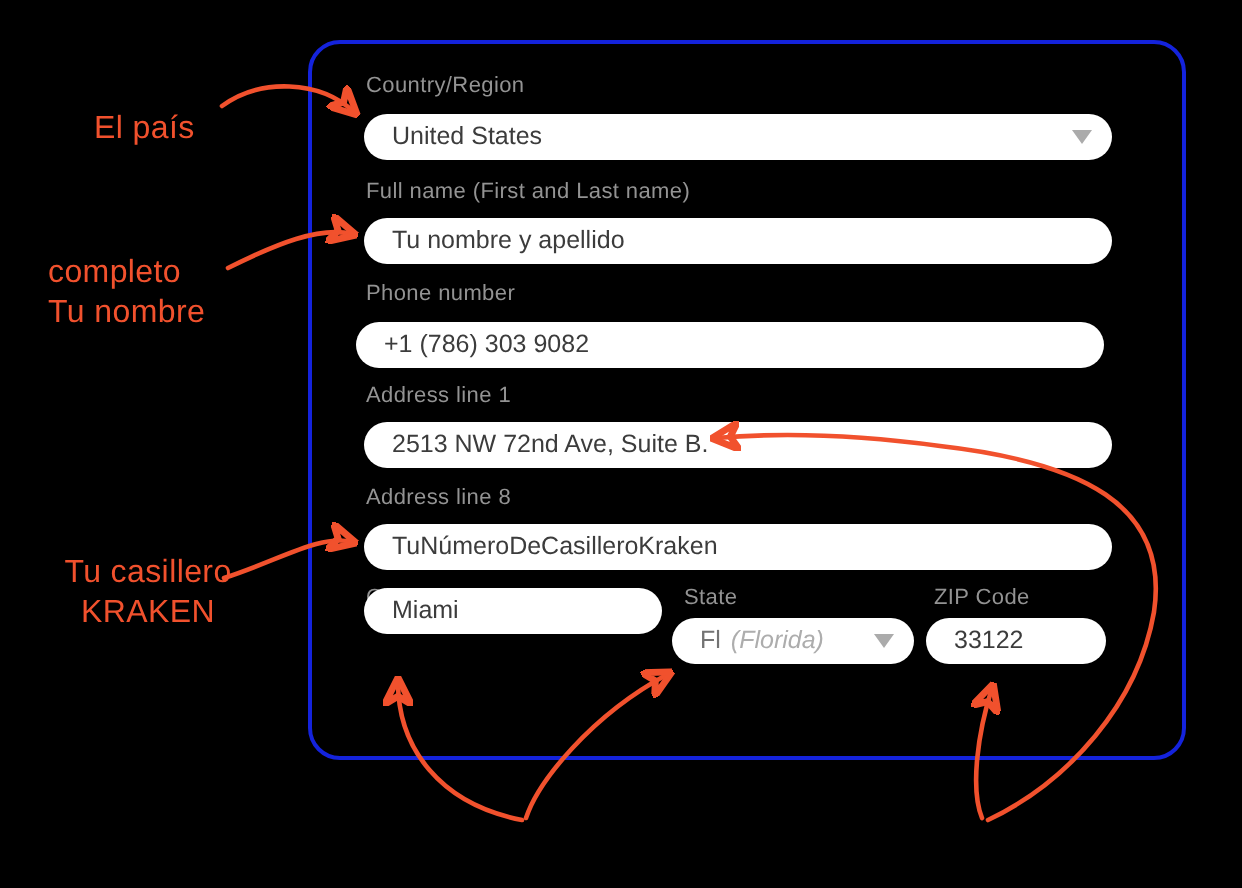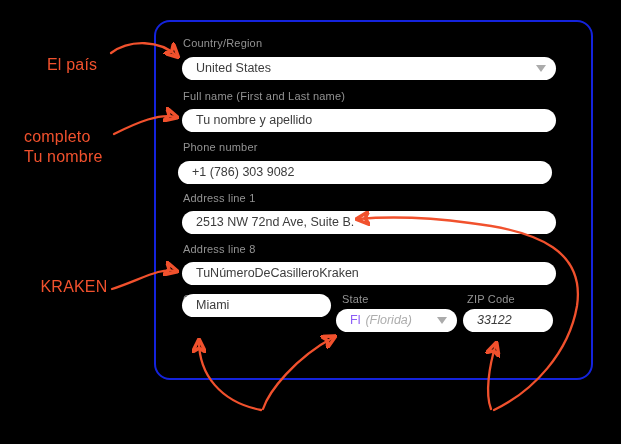--- a/index.html
+++ b/index.html
@@ -5,36 +5,36 @@
   html,body{margin:0;padding:0;background:#000;}
   .stage{position:relative;width:621px;height:444px;background:#000;
          font-family:"Liberation Sans",sans-serif;overflow:hidden;}
   .panel{position:absolute;left:154px;top:20px;width:439px;height:360px;
          border:2px solid #1423DC;border-radius:16px;box-sizing:border-box;}
   .lbl{position:absolute;font-size:11px;color:#939393;letter-spacing:.2px;white-space:nowrap;}
   .pill{position:absolute;height:23px;background:#FFFFFF;border-radius:12px;box-sizing:border-box;
         padding:0 14px;font-size:12.5px;color:#3C3C3C;line-height:23px;white-space:nowrap;overflow:hidden;}
   .tri{position:absolute;width:0;height:0;border-left:5.5px solid transparent;
        border-right:5.5px solid transparent;border-top:7px solid #ABABAB;top:8px;right:10px;}
-  .state-code{color:#8b5cf6;}
+  .state-code{color:#737373;}
   .state-hint{color:#ADADAD;font-style:italic;margin-left:5px;}
   .ann{position:absolute;color:#F1512D;font-size:16px;line-height:20px;letter-spacing:.2px;white-space:nowrap;}
   #ann-locker{width:116px;text-align:center;white-space:normal;}
   #ann-country{left:47px;top:55px;}
   #ann-name{left:24px;top:127px;}
   #ann-locker{left:16px;top:277px;}
   #ann-usa{left:264px;top:404px;}
   #lbl0{left:183px;top:37px;} #pill0{left:182px;top:57px;width:374px;}
   #lbl1{left:183px;top:90px;} #pill1{left:182px;top:109px;width:374px;}
   #lbl2{left:183px;top:141px;} #pill2{left:178px;top:161px;width:374px;}
   #lbl3{left:183px;top:192px;} #pill3{left:182px;top:211px;width:374px;}
   #lbl4{left:183px;top:243px;} #pill4{left:182px;top:262px;width:374px;}
   #lbl5{left:183px;top:293px;} #pill5{left:182px;top:294px;width:149px;}
   #lbl6{left:342px;top:293px;} #pill6{left:336px;top:309px;width:121px;}
-  #lbl7{left:467px;top:293px;} #pill7{left:463px;top:309px;width:90px;font-style:italic;}
+  #lbl7{left:467px;top:293px;} #pill7{left:463px;top:309px;width:90px;}
   svg.arrows{position:absolute;left:0;top:0;width:621px;height:444px;pointer-events:none;}
   svg.arrows path{fill:none;stroke:#F1512D;stroke-width:2.3;stroke-linecap:round;}
 </style>
 </head>
 <body>
 
 <div class="stage">
 
   <div class="panel"></div>
 
@@ -79,20 +79,21 @@
   <div class="pill" id="pill7">
     <span>33122</span>
   </div>
 
   <div class="ann" id="ann-country">El país</div>
   <div class="ann" id="ann-name">
     <div>completo</div>
     <div>Tu nombre</div>
   </div>
   <div class="ann" id="ann-locker">
+    <div>Tu casillero</div>
     <div>KRAKEN</div>
   </div>
 
   <svg class="arrows" viewBox="0 0 621 444">
     <defs>
       <marker id="ah" viewBox="0 0 10 10" refX="8" refY="5" markerWidth="6.5" markerHeight="6.5" orient="auto-start-reverse">
         <path d="M0.5,0.5 L9.5,5 L0.5,9.5 L3.2,5 Z" fill="#F1512D" stroke="none"></path>
       </marker>
     </defs>
     <path marker-end="url(#ah)" d="M 111,53 C 130,39 160,40 177,56"></path>

